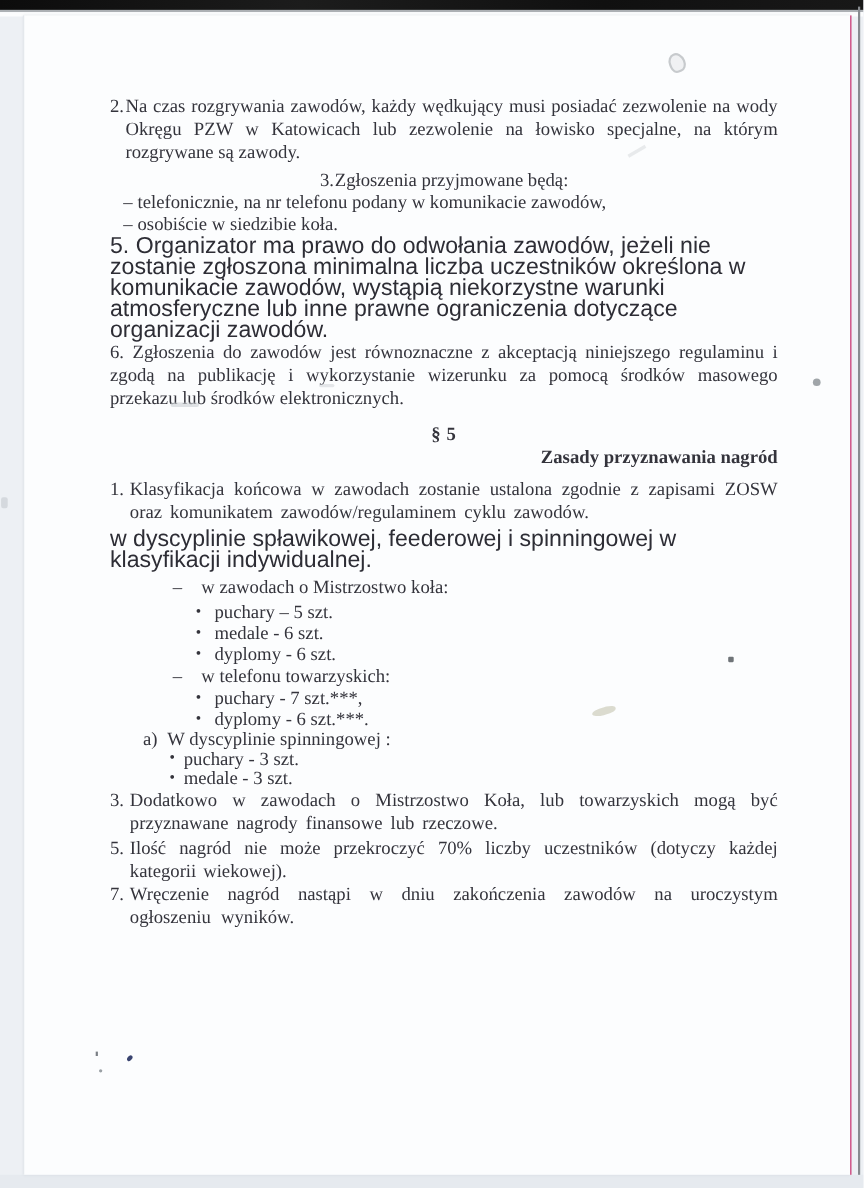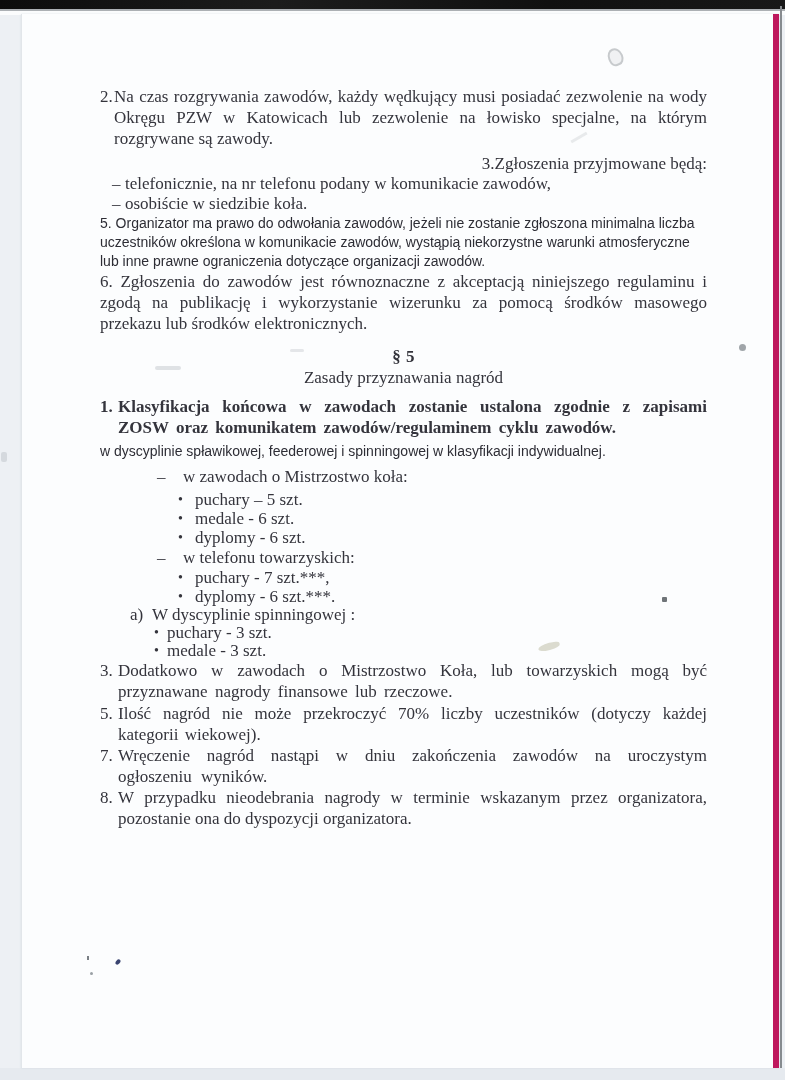--- a/index.html
+++ b/index.html
@@ -7,50 +7,50 @@
     width:785px; height:1080px; position:relative; overflow:hidden;
     background:#edf0f4;
     font-family:"Liberation Serif", serif;
   }
   
   .top-bar { position:absolute; left:0; top:0; width:785px; height:9px;
     background:linear-gradient(90deg,#0c0c0c,#1c1c1c 35%,#101010 70%,#181818); }
   .top-bar-shadow { position:absolute; left:0; top:9px; width:785px; height:2px; background:#777c80; opacity:.55; }
   .white-strip { position:absolute; left:0; top:11px; width:785px; height:4px; background:#fbfcfd; }
   .paper { position:absolute; left:21px; top:14px; width:751px; height:1054px;
-    background:#fcfdfe; border-left:1px solid #e2e6ea; border-right:6px solid #be185d;
+    background:#fcfdfe; border-left:1px solid #e2e6ea; border-right:1px solid #be185d;
     box-shadow:0 0 2px rgba(160,170,180,.25); }
   .right-edge-line { position:absolute; left:780px; top:6px; width:2px; height:1074px; background:#878b8f; }
   .bottom-band { position:absolute; left:0; top:1068px; width:785px; height:12px; background:#e6eaef; }
 
   .content { position:absolute; left:78px; top:72px; width:607px;
     color:#34343c; font-size:17px; line-height:21px; }
 
   .content p, .content div { margin:0; }
 
   
   .item { padding-left:18px; text-indent:-18px; text-align:justify; }
   .item .num { display:inline-block; width:18px; text-indent:0; }
   .item-sm { padding-left:14px; text-indent:-14px; text-align:justify; }
   .item-sm .num { display:inline-block; width:14px; text-indent:0; }
   .flat { text-align:justify; }
-  .left { text-align:right; }
+  .left { text-align:center; }
 
-  .sans { font-family:"Liberation Sans", sans-serif; font-size:14px; line-height:19px; color:#2d2d35; text-align:left; }
+  .sans { font-family:"Liberation Sans", sans-serif; font-size:21px; line-height:19px; color:#2d2d35; text-align:left; }
 
   .ws2 { word-spacing:2px; } .ws3 { word-spacing:3px; }
   .ws5 { word-spacing:5px; } .ws6 { word-spacing:6px; }
 
   .mb1 { margin-bottom:1px !important; } .mb4 { margin-bottom:4px !important; }
   .mb5 { margin-bottom:5px !important; } .mb6 { margin-bottom:6px !important; }
   .mt1 { margin-top:1px !important; }  .mt3 { margin-top:3px !important; }
-  .mt8 { margin-top:8px !important;font-weight:bold; }  .mt12 { margin-top:12px !important; }
+  .mt8 { margin-top:8px !important; }  .mt12 { margin-top:12px !important; }
 
   .sec-sym { text-align:center; font-weight:bold; letter-spacing:.5px; }
-  .sec-title { font-weight:normal; text-align:center; }
+  .sec-title { font-weight:bold; text-align:right; }
 
   
   .dash-sm { position:relative; padding-left:25px; line-height:20px; text-align:left; }
   .dash-sm .mk { position:absolute; left:12px; }
   .dash-item { position:relative; padding-left:83px; line-height:20px; text-align:left; }
   .dash-item .mk { position:absolute; left:57px; }
   .bullet-item { position:relative; padding-left:95px; line-height:19px; text-align:left; }
   .bullet-item .mk { position:absolute; left:78px; font-size:14px; }
   .sub-a { position:relative; padding-left:52px; line-height:18px; text-align:left; }
   .sub-a .mk { position:absolute; left:30px; }
@@ -118,21 +118,20 @@
     <div class="bullet-item3"><span class="mk">•</span><span>medale - 3 szt.</span></div>
 
     <p class="item ws3 mb1"><span class="num">3.</span><span>Dodatkowo w zawodach o Mistrzostwo Koła, lub towarzyskich mogą być przyznawane nagrody finansowe lub rzeczowe.</span></p>
 
 
     <p class="item ws2"><span class="num">5.</span><span>Ilość nagród nie może przekroczyć 70% liczby uczestników (dotyczy każdej kategorii wiekowej).</span></p>
 
 
     <p class="item ws5"><span class="num">7.</span><span>Wręczenie nagród nastąpi w dniu zakończenia zawodów na uroczystym ogłoszeniu wyników.</span></p>
 
-    <p class="item"><span class="num">8.</span><span>W przypadku nieodebrania nagrody w terminie wskazanym przez organizatora, pozostanie ona do dyspozycji organizatora.</span></p>
 
   </div>
 </div>
 
 <div class="art art-smudge1"></div>
 <div class="art art-dot1"></div>
 <div class="art art-squiggle"></div>
 <div class="art art-dot2"></div>
 <div class="art art-ink1"></div>
 <div class="art art-dot3"></div>

